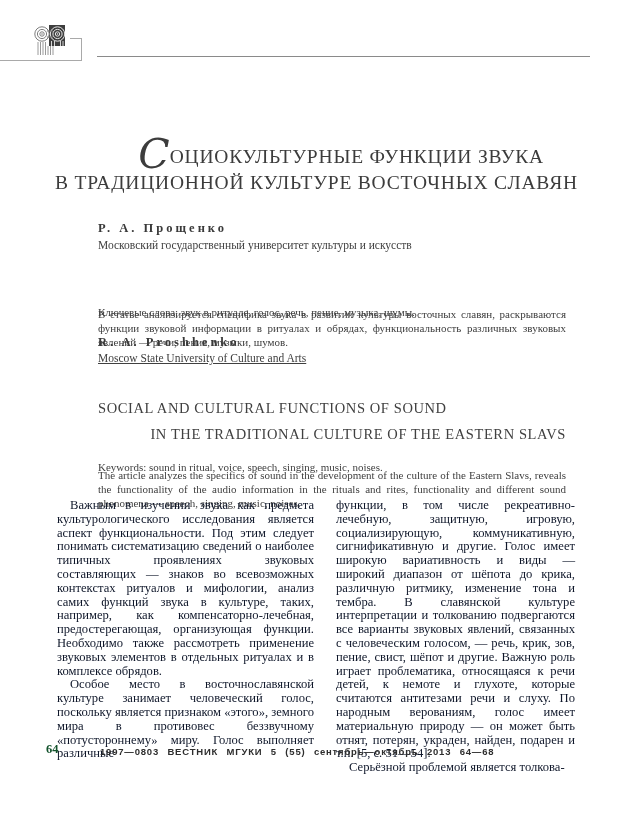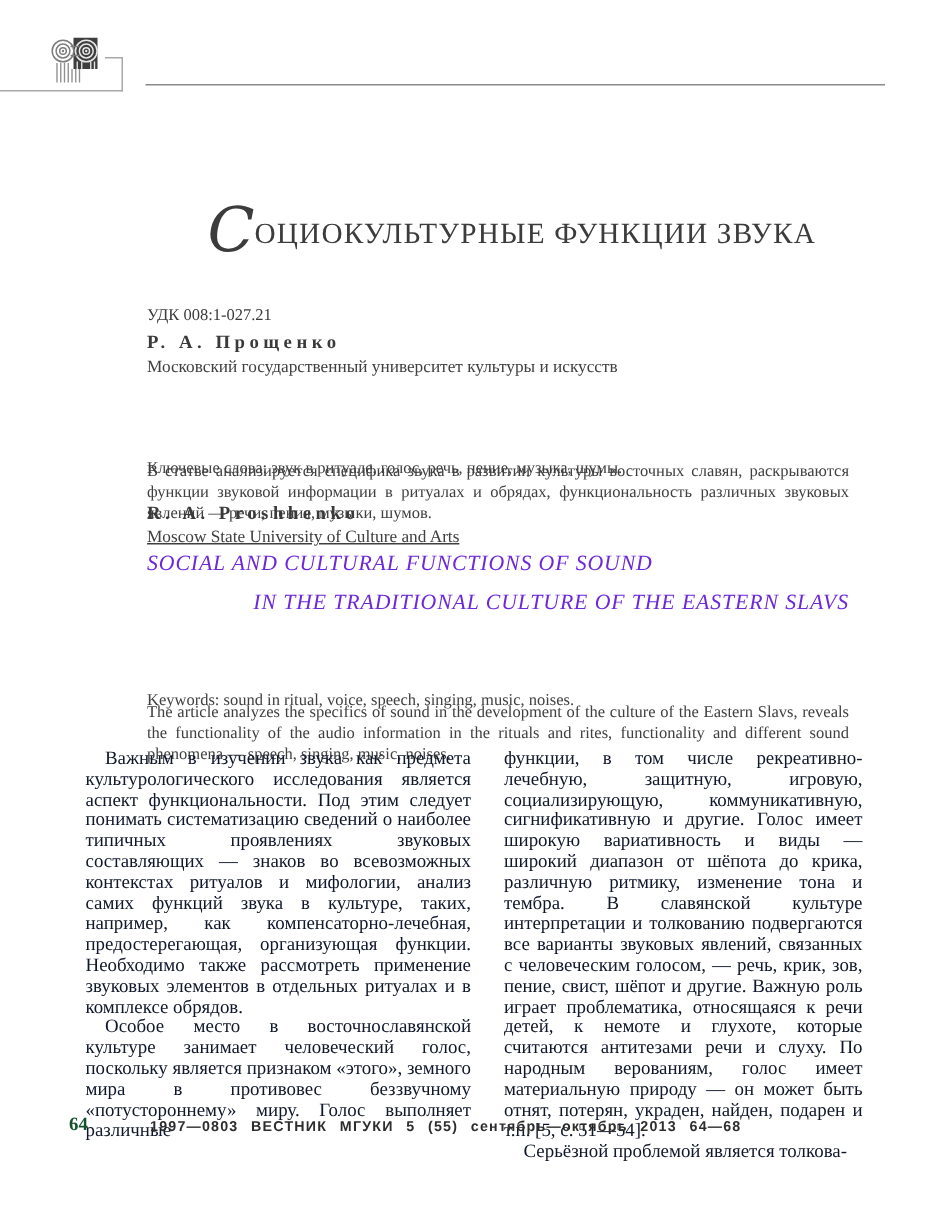--- a/index.html
+++ b/index.html
@@ -36,21 +36,21 @@
   .author { font-family:"Liberation Serif", serif; font-weight:bold; font-size:12.5px; letter-spacing:3px; }
   .author-ru { top:221px; }
   .affil { font-size:11.5px; color:#404040; }
   .affil-ru { top:239px; }
   .abstract { font-size:11px; line-height:14px; text-align:justify; color:#404040;margin-top:48px; }
   .abstract-ru { top:259px; }
   .keywords { font-size:11px; color:#404040; }
   .keywords-ru { top:306px; }
   .author-en { top:335px; }
   .affil-en { top:352px;text-decoration:underline; }
-  .title-en { font-style:italic; font-size:14.5px; letter-spacing:0.6px; color:#6d28d9; white-space:nowrap; }
+  .title-en { font-size:14.5px; letter-spacing:0.6px; color:#404040; white-space:nowrap;margin-top:32px; }
   .title-en1 { top:368px; }
   .title-en2 { top:394px;text-align:right; }
   .abstract-en { top:420px; }
   .keywords-en { top:461px; }
 
   
   .body-col { position:absolute; top:487px; font-size:12.6px; line-height:13.8px;
     text-align:justify; color:#0f172a;margin-top:12px; }
   .col1 { left:57px; width:257px; }
   .col2 { left:336px; width:239px; }
@@ -103,22 +103,22 @@
     </svg>
   </div>
   <div class="frame-h-long"></div>
   <div class="frame-v"></div>
   <div class="frame-h-short"></div>
   <div class="header-rule"></div>
 
   <div class="title-line title-line1">
     <span class="dropcap">С</span><span>ОЦИОКУЛЬТУРНЫЕ ФУНКЦИИ ЗВУКА</span>
   </div>
+  <div class="title-line title-line2">В ТРАДИЦИОННОЙ КУЛЬТУРЕ ВОСТОЧНЫХ СЛАВЯН</div>
 
-  <div class="fm udc">УДК 008:1-027.21</div>
   <div class="fm author author-ru">Р. А. Прощенко</div>
   <div class="fm affil affil-ru">Московский государственный университет культуры и искусств</div>
   <div class="fm abstract abstract-ru">В статье анализируется специфика звука в развитии культуры восточных славян, раскрываются функции звуковой информации в ритуалах и обрядах, функциональность различных звуковых явлений — речи, пения, музыки, шумов.</div>
   <div class="fm keywords keywords-ru">Ключевые слова: звук в ритуале, голос, речь, пение, музыка, шумы.</div>
 
   <div class="fm author author-en">R. A. Proshhenko</div>
   <div class="fm affil affil-en">Moscow State University of Culture and Arts</div>
   <div class="fm title-en title-en1">SOCIAL AND CULTURAL FUNCTIONS OF SOUND</div>
   <div class="fm title-en title-en2">IN THE TRADITIONAL CULTURE OF THE EASTERN SLAVS</div>
   <div class="fm abstract abstract-en">The article analyzes the specifics of sound in the development of the culture of the Eastern Slavs, reveals the functionality of the audio information in the rituals and rites, functionality and different sound phenomena — speech, singing, music, noises.</div>

